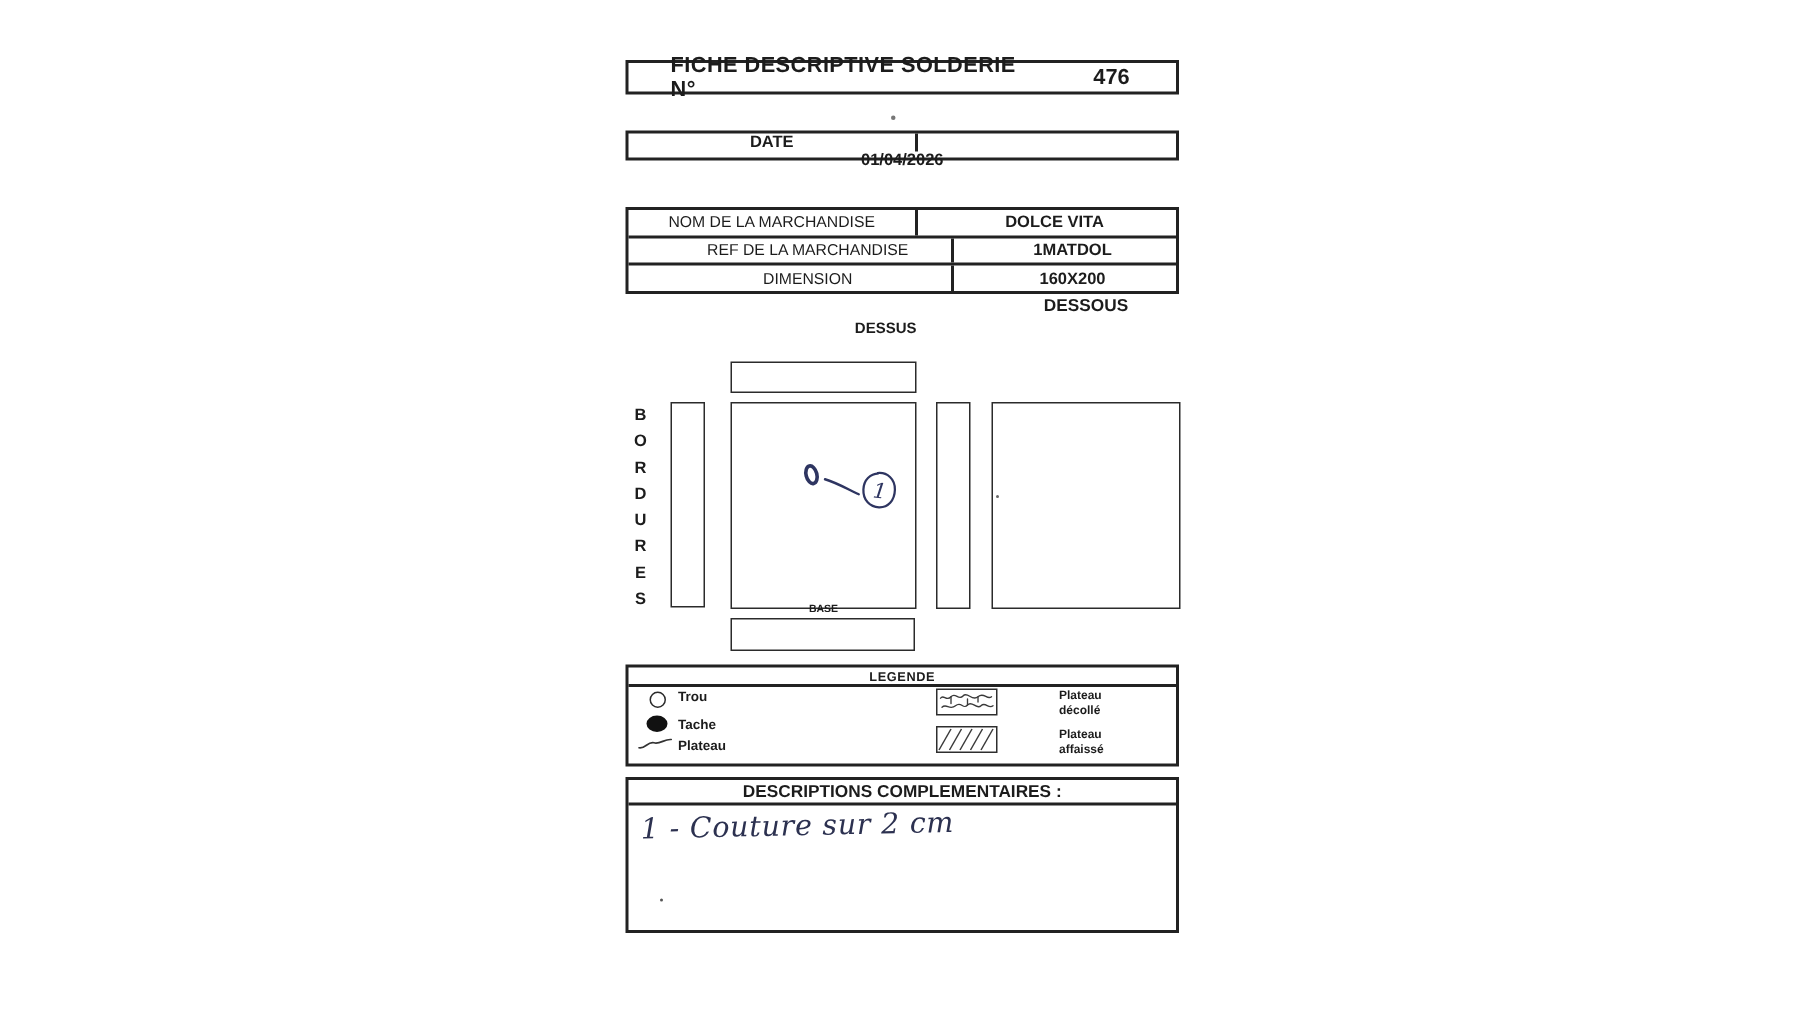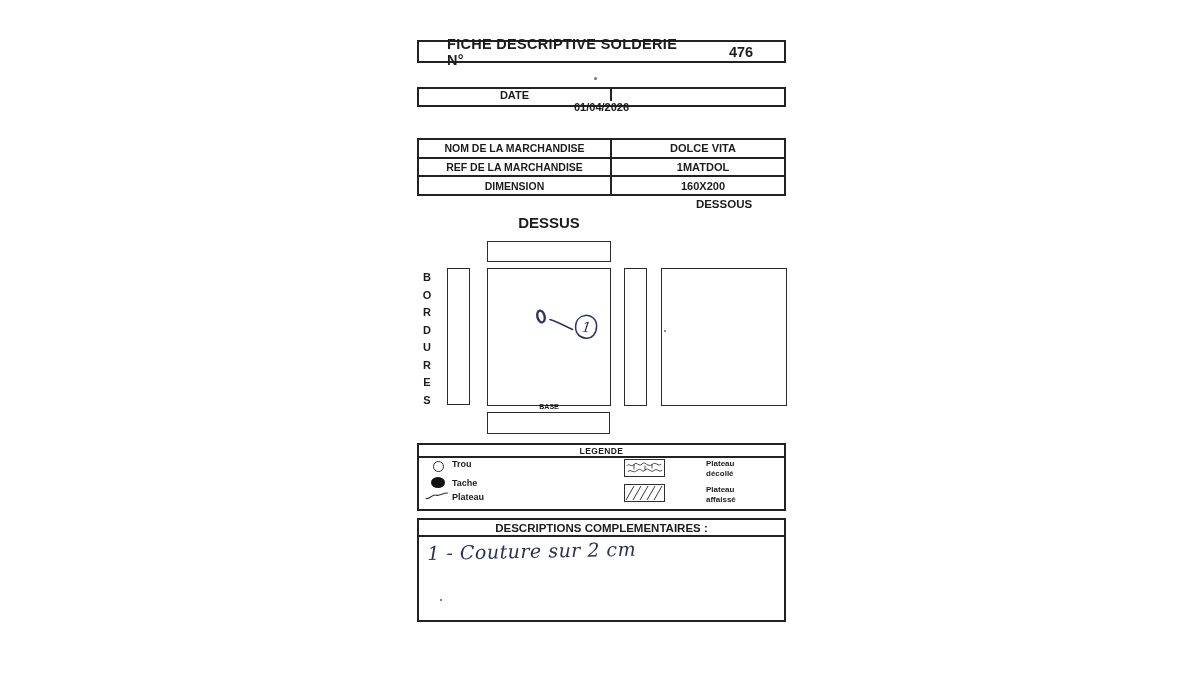--- a/index.html
+++ b/index.html
@@ -31,28 +31,28 @@
   
   .date-row{left:417px;top:87px;width:369px;height:20px;display:flex;flex-direction:column;}
   .date-row .lcell{width:193px;border-right:2px solid var(--line);
     display:flex;align-items:center;justify-content:center;font-size:11px;font-weight:700;}
   .date-row .rcell{flex:1;display:flex;align-items:center;justify-content:center;
     font-size:11px;font-weight:700;}
 
   
   .info-table{left:417px;top:138px;width:369px;height:58px;display:flex;flex-direction:column;}
   .info-row{flex:1;display:flex;}
-  .info-row + .info-row{border-top:2px solid var(--line);}
+  .info-row + .info-row{border-top:2px solid var(--line);padding-left:24px;}
   .info-row .lcell{width:193px;border-right:2px solid var(--line);
-    display:flex;align-items:center;justify-content:center;font-size:10.5px;font-weight:700;}
+    display:flex;align-items:center;justify-content:center;font-size:10.5px;font-weight:400;}
   .info-row .rcell{flex:1;display:flex;align-items:center;justify-content:center;
     font-size:11px;font-weight:700;margin-left:10px;}
 
   
-  .dessus-label{left:487px;top:214px;width:124px;text-align:center;font-size:15px;font-weight:700;}
+  .dessus-label{left:487px;top:214px;width:124px;text-align:right;font-size:10px;font-weight:700;}
   .dessous-label{left:661px;top:198px;width:126px;text-align:center;font-size:11.5px;font-weight:700;}
   .bordures-label{left:421px;top:271px;height:140px;
     writing-mode:vertical-rl;text-orientation:upright;
     font-size:11px;font-weight:700;letter-spacing:5.5px;}
   .base-label{left:487px;top:403px;width:124px;text-align:center;font-size:7px;font-weight:700;}
 
   
   .top-rect{left:487px;top:241px;width:124px;height:21px;}
   .left-bar{left:447px;top:268px;width:23px;height:137px;}
   .dessus-panel{left:487px;top:268px;width:124px;height:138px;}

